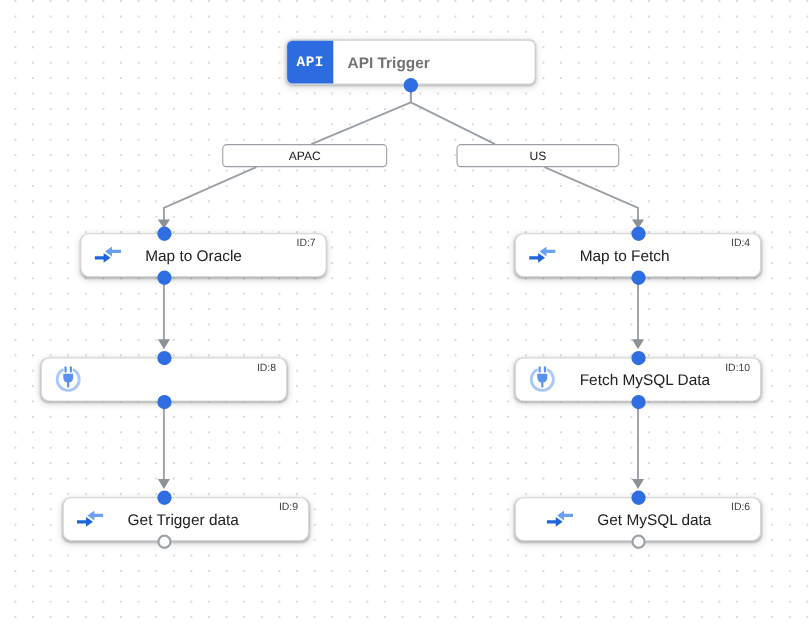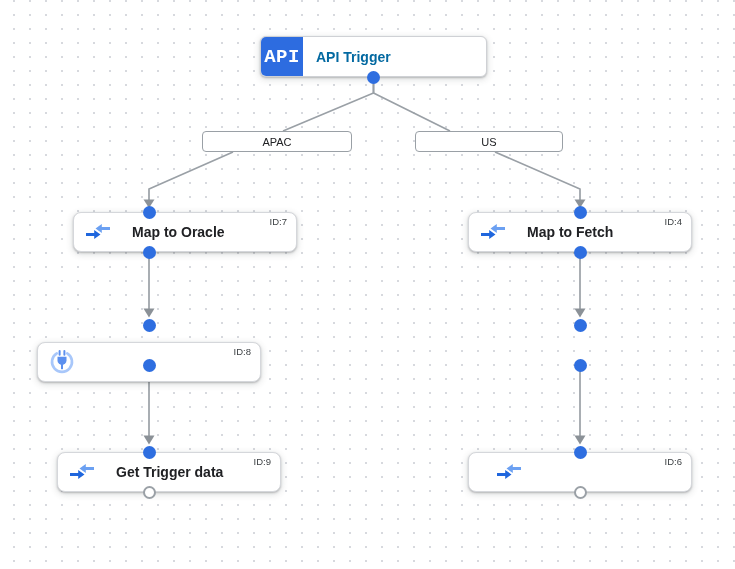--- a/index.html
+++ b/index.html
@@ -34,21 +34,21 @@
   }
   .node .task-icon {
     width: 26px; height: 26px;
     margin-left: 11px;
     display: flex; align-items: center; justify-content: center;
     flex: 0 0 auto;
   }
   .node .node-title {
     margin-left: 21px;
     font-size: 14px;
-    font-weight: bold;
+    font-weight: normal;
     color: #202124;
     white-space: nowrap;
   }
   .node .node-id {
     position: absolute;
     top: 3px; right: 9px;
     font-size: 9.5px;
     color: #3c4043;
   }
 
@@ -67,30 +67,30 @@
     cursor: pointer;
   }
   .trigger-badge {
     width: 42px;
     background: #2d6ce0;
     border-radius: 5px 0 0 5px;
     display: flex; align-items: center; justify-content: center;
     color: #fff;
     font-family: "Liberation Mono", monospace;
     font-weight: bold;
-    font-size: 19px;
+    font-size: 13px;
     letter-spacing: .5px;
     flex: 0 0 auto;
   }
   .trigger-title {
     display: flex; align-items: center;
     padding-left: 13px;
     font-size: 14px;
     font-weight: bold;
-    color: #0369a1;
+    color: #737373;
   }
 
   .branch-label {
     position: absolute;
     height: 21px;
     background: #fff;
     border: 1px solid #9aa0a6;
     border-radius: 4px;
     display: flex; align-items: center; justify-content: center;
     font-size: 11px;
@@ -171,21 +171,21 @@
       <svg width="24" height="20" viewBox="0 0 24 20">
         <path d="M24 5.1 h-8.2 v-3 l-6.3 4.5 6.3 4.5 v-3 H24 z" fill="#6ba0f2"></path>
         <path d="M0 10.9 h8.2 v-3 l6.3 4.5 -6.3 4.5 v-3 H0 z" fill="#1f66dd"></path>
       </svg>
     </span>
     <span class="node-title">Map to Oracle</span>
   </div>
   <span class="port-dot" style="left:142.5px; top:205.5px;"></span>
   <span class="port-dot" style="left:142.5px; top:245.5px;"></span>
 
-  <div class="node" style="left:37px; top:342px;">
+  <div class="node" style="left:37px; top:325px;">
     <span class="node-id">ID:8</span>
     <span class="task-icon">
       <svg width="26" height="26" viewBox="0 0 26 26">
         <path d="M18.2 4.34 A10 10 0 1 1 7.8 4.34" stroke="#a8c7fa" stroke-width="2.6" fill="none" stroke-linecap="round"></path>
         <rect x="9.6" y="1" width="2" height="5.8" rx="1" fill="#5c90ef"></rect>
         <rect x="14.4" y="1" width="2" height="5.8" rx="1" fill="#5c90ef"></rect>
         <path d="M8.5 7.8 h9 v3.6 a4.5 4.5 0 0 1 -9 0 z" fill="#5c90ef"></path>
         <rect x="12" y="14" width="2" height="6.2" fill="#5c90ef"></rect>
       </svg>
     </span>
@@ -212,28 +212,42 @@
       <svg width="24" height="20" viewBox="0 0 24 20">
         <path d="M24 5.1 h-8.2 v-3 l-6.3 4.5 6.3 4.5 v-3 H24 z" fill="#6ba0f2"></path>
         <path d="M0 10.9 h8.2 v-3 l6.3 4.5 -6.3 4.5 v-3 H0 z" fill="#1f66dd"></path>
       </svg>
     </span>
     <span class="node-title">Map to Fetch</span>
   </div>
   <span class="port-dot" style="left:573.5px; top:205.5px;"></span>
   <span class="port-dot" style="left:573.5px; top:245.5px;"></span>
 
+  <div class="node" style="left:468px; top:325px;">
+    <span class="node-id">ID:10</span>
+    <span class="task-icon">
+      <svg width="26" height="26" viewBox="0 0 26 26">
+        <path d="M18.2 4.34 A10 10 0 1 1 7.8 4.34" stroke="#a8c7fa" stroke-width="2.6" fill="none" stroke-linecap="round"></path>
+        <rect x="9.6" y="1" width="2" height="5.8" rx="1" fill="#5c90ef"></rect>
+        <rect x="14.4" y="1" width="2" height="5.8" rx="1" fill="#5c90ef"></rect>
+        <path d="M8.5 7.8 h9 v3.6 a4.5 4.5 0 0 1 -9 0 z" fill="#5c90ef"></path>
+        <rect x="12" y="14" width="2" height="6.2" fill="#5c90ef"></rect>
+      </svg>
+    </span>
+    <span class="node-title">Fetch MySQL Data</span>
+  </div>
   <span class="port-dot" style="left:573.5px; top:318.5px;"></span>
   <span class="port-dot" style="left:573.5px; top:358.5px;"></span>
 
   <div class="node" style="left:468px; top:452px;padding-left:16px;">
     <span class="node-id">ID:6</span>
     <span class="task-icon">
       <svg width="24" height="20" viewBox="0 0 24 20">
         <path d="M24 5.1 h-8.2 v-3 l-6.3 4.5 6.3 4.5 v-3 H24 z" fill="#6ba0f2"></path>
         <path d="M0 10.9 h8.2 v-3 l6.3 4.5 -6.3 4.5 v-3 H0 z" fill="#1f66dd"></path>
       </svg>
     </span>
+    <span class="node-title">Get MySQL data</span>
   </div>
   <span class="port-dot" style="left:573.5px; top:445.5px;"></span>
   <span class="port-dot empty" style="left:573.5px; top:485.5px;"></span>
 
 </div>
 
 </body></html>

